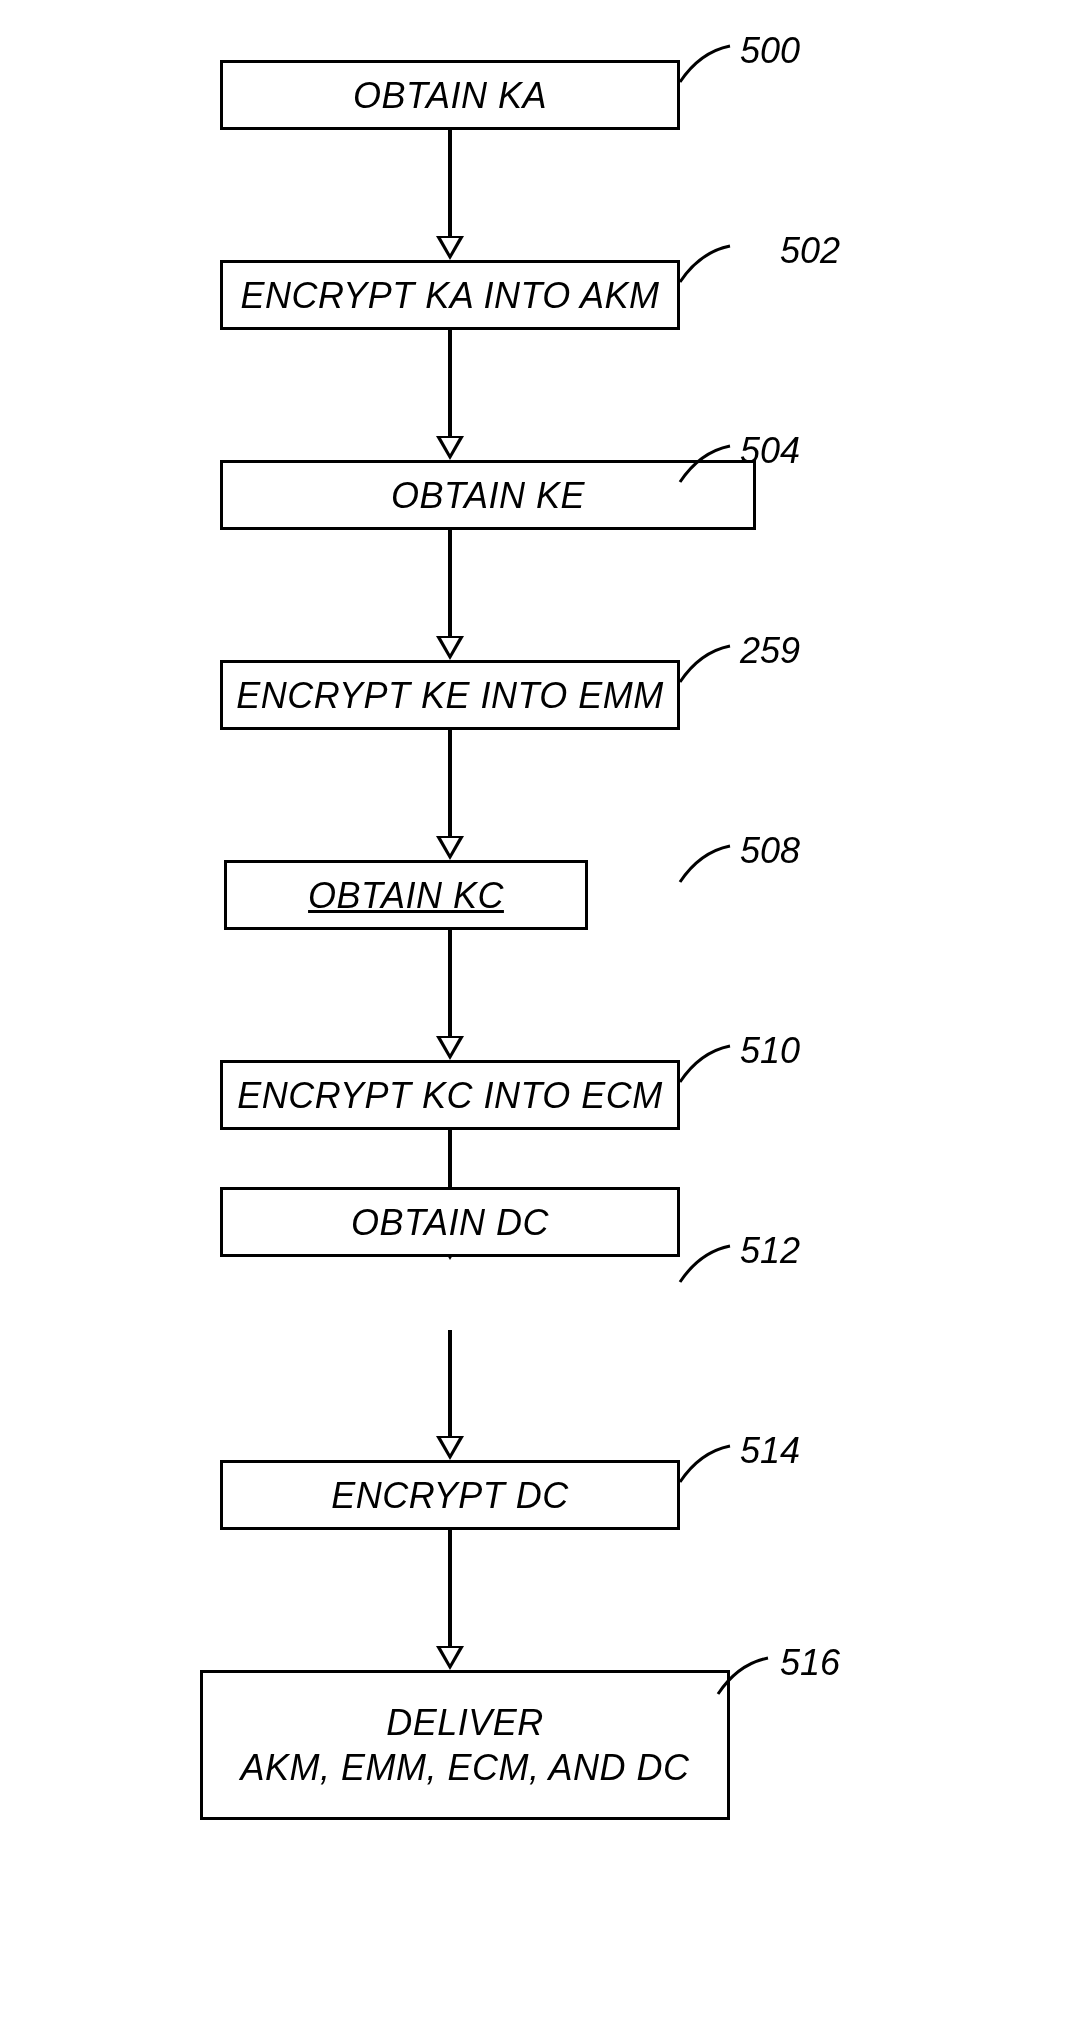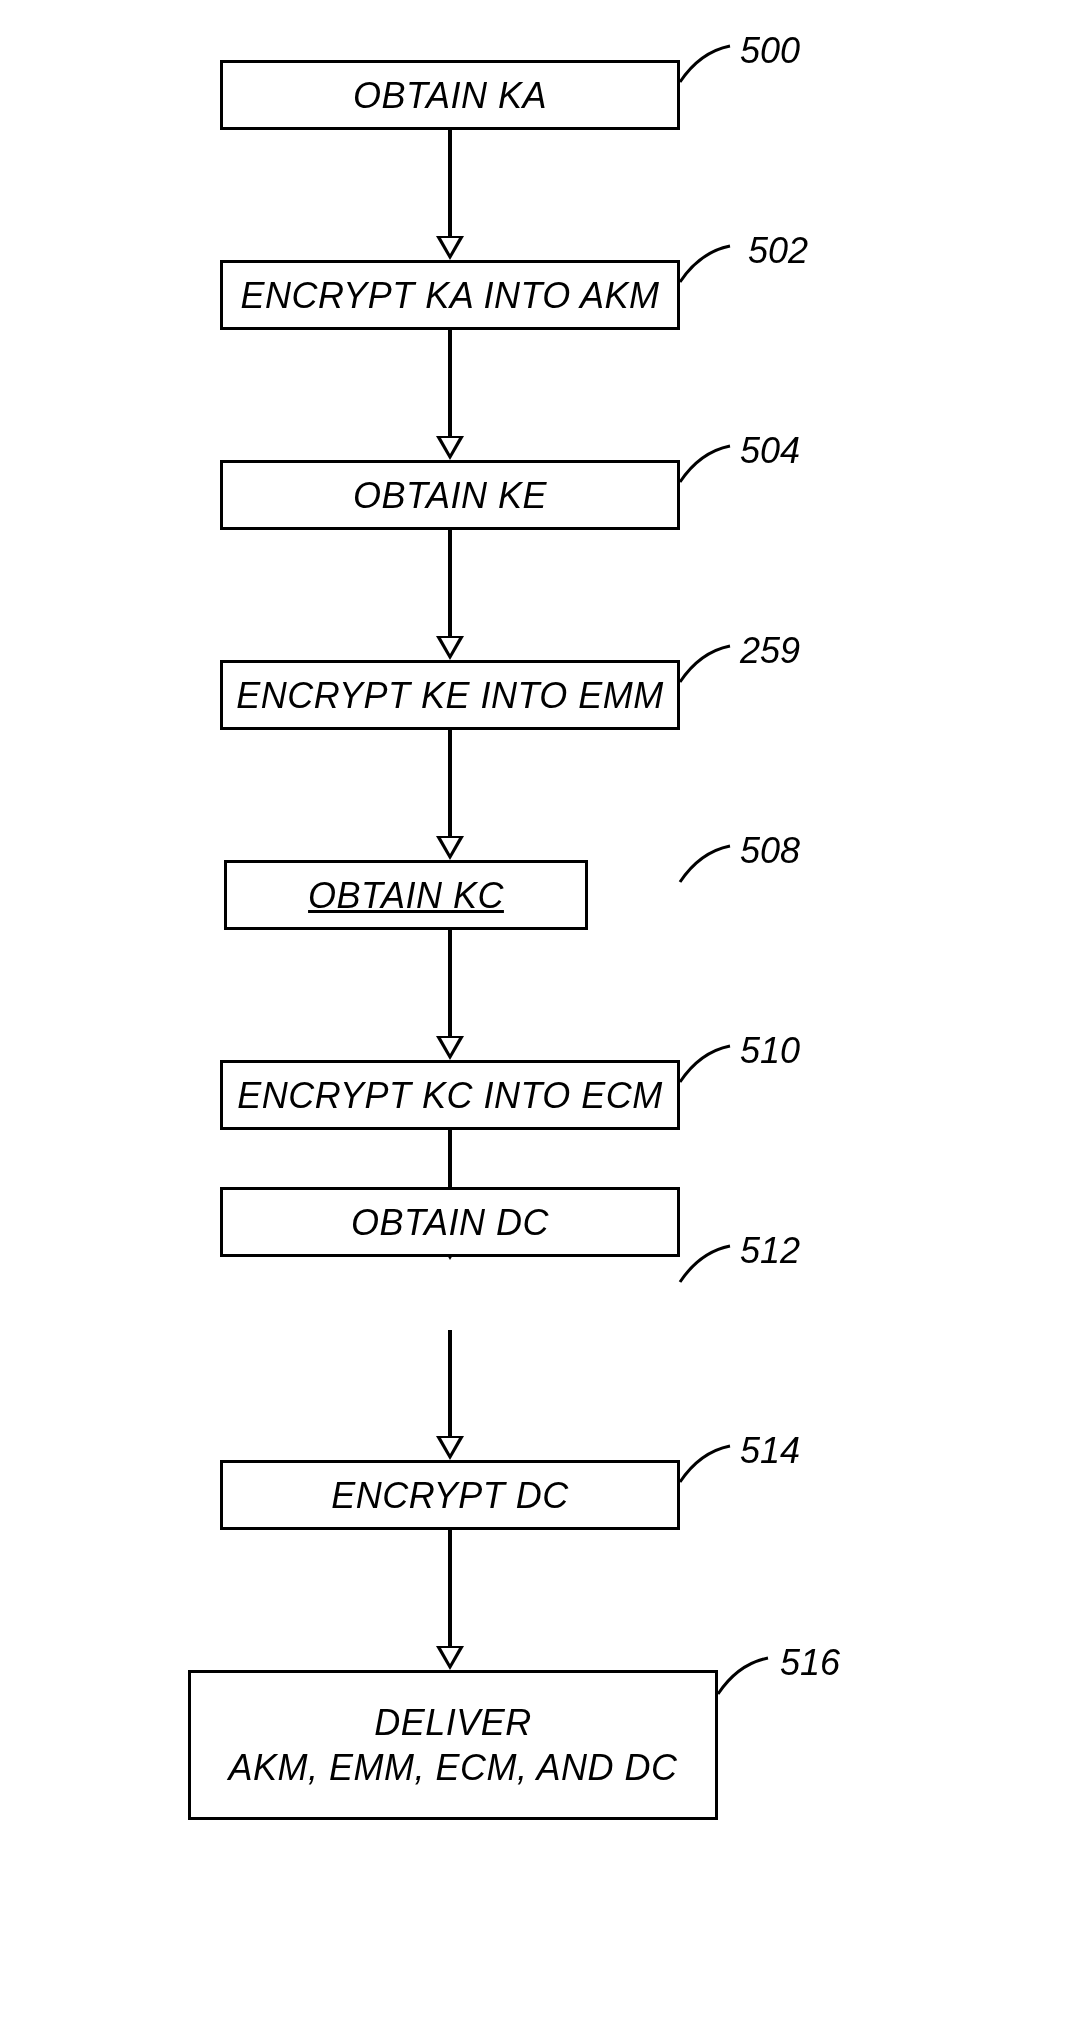--- a/index.html
+++ b/index.html
@@ -90,28 +90,28 @@
     <div class="arrow-line" style="top:0; height:106px;"></div>
     <div class="arrow-head" style="top:106px;"></div>
   </div>
 
   <div class="box" style="left:220px; top:260px; width:460px; height:70px;">
     <span>ENCRYPT KA INTO AKM</span>
   </div>
   <svg class="leader" style="left:678px; top:240px;">
     <path d="M2 42 Q 22 12 52 6" stroke="#000" stroke-width="3" fill="none"></path>
   </svg>
-  <div class="label" style="left:748px; top:230px;">502</div>
+  <div class="label" style="left:780px; top:230px;">502</div>
 
   <div class="arrow-wrap" style="top:330px; height:130px;">
     <div class="arrow-line" style="top:0; height:106px;"></div>
     <div class="arrow-head" style="top:106px;"></div>
   </div>
 
-  <div class="box" style="left:220px; top:460px; width:460px; height:70px;">
+  <div class="box" style="left:220px; top:460px; width:536px; height:70px;">
     <span>OBTAIN KE</span>
   </div>
   <svg class="leader" style="left:678px; top:440px;">
     <path d="M2 42 Q 22 12 52 6" stroke="#000" stroke-width="3" fill="none"></path>
   </svg>
   <div class="label" style="left:740px; top:430px;">504</div>
 
   <div class="arrow-wrap" style="top:530px; height:130px;">
     <div class="arrow-line" style="top:0; height:106px;"></div>
     <div class="arrow-head" style="top:106px;"></div>
@@ -175,21 +175,21 @@
   <svg class="leader" style="left:678px; top:1440px;">
     <path d="M2 42 Q 22 12 52 6" stroke="#000" stroke-width="3" fill="none"></path>
   </svg>
   <div class="label" style="left:740px; top:1430px;">514</div>
 
   <div class="arrow-wrap" style="top:1530px; height:140px;">
     <div class="arrow-line" style="top:0; height:116px;"></div>
     <div class="arrow-head" style="top:116px;"></div>
   </div>
 
-  <div class="box" style="left:188px; top:1670px; width:530px; height:150px; white-space:pre-line;">
+  <div class="box" style="left:200px; top:1670px; width:530px; height:150px; white-space:pre-line;">
     <span>DELIVER
 AKM, EMM, ECM, AND DC</span>
   </div>
   <svg class="leader" style="left:716px; top:1652px;">
     <path d="M2 42 Q 22 12 52 6" stroke="#000" stroke-width="3" fill="none"></path>
   </svg>
   <div class="label" style="left:780px; top:1642px;">516</div>
 
 </div>
 

